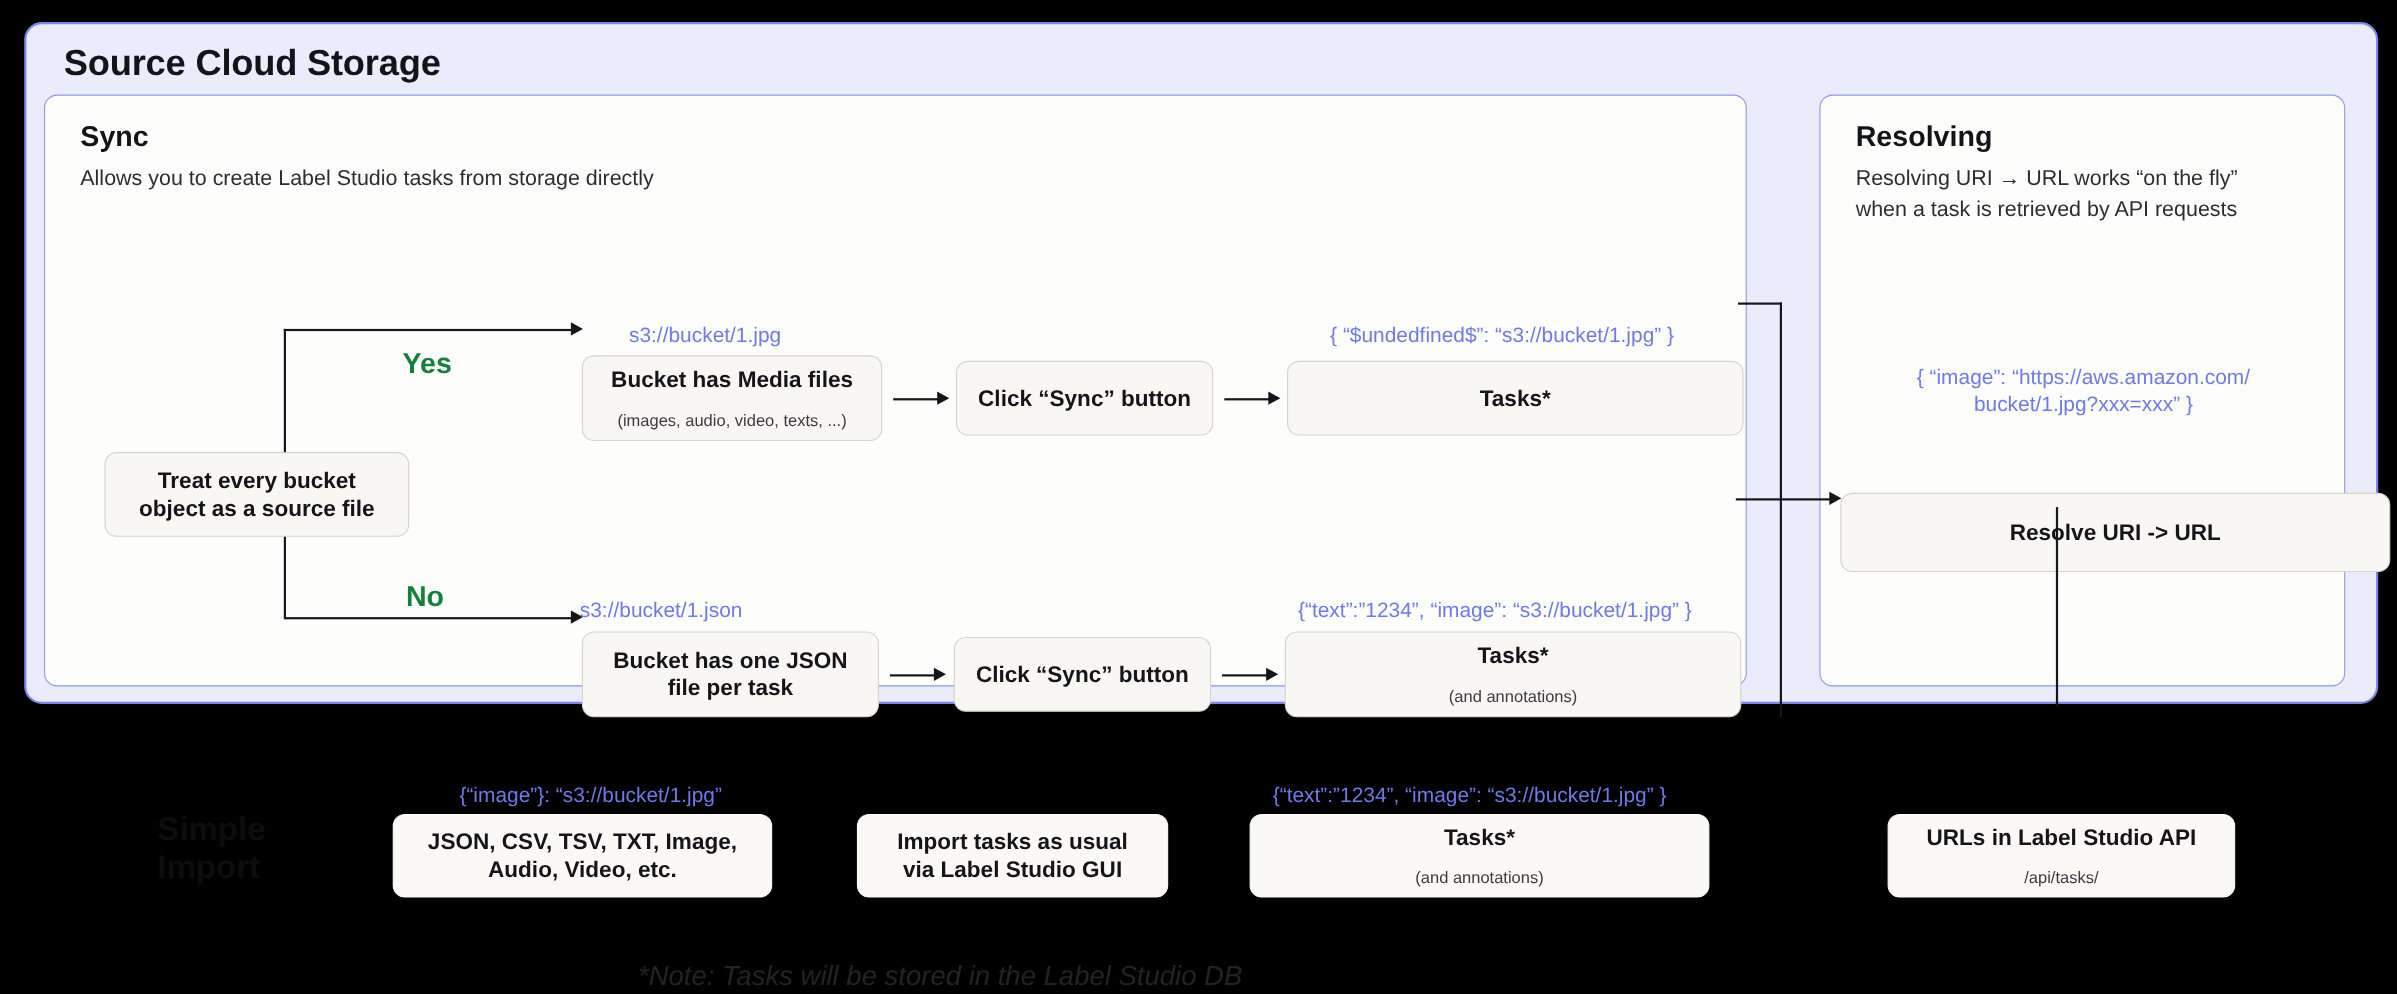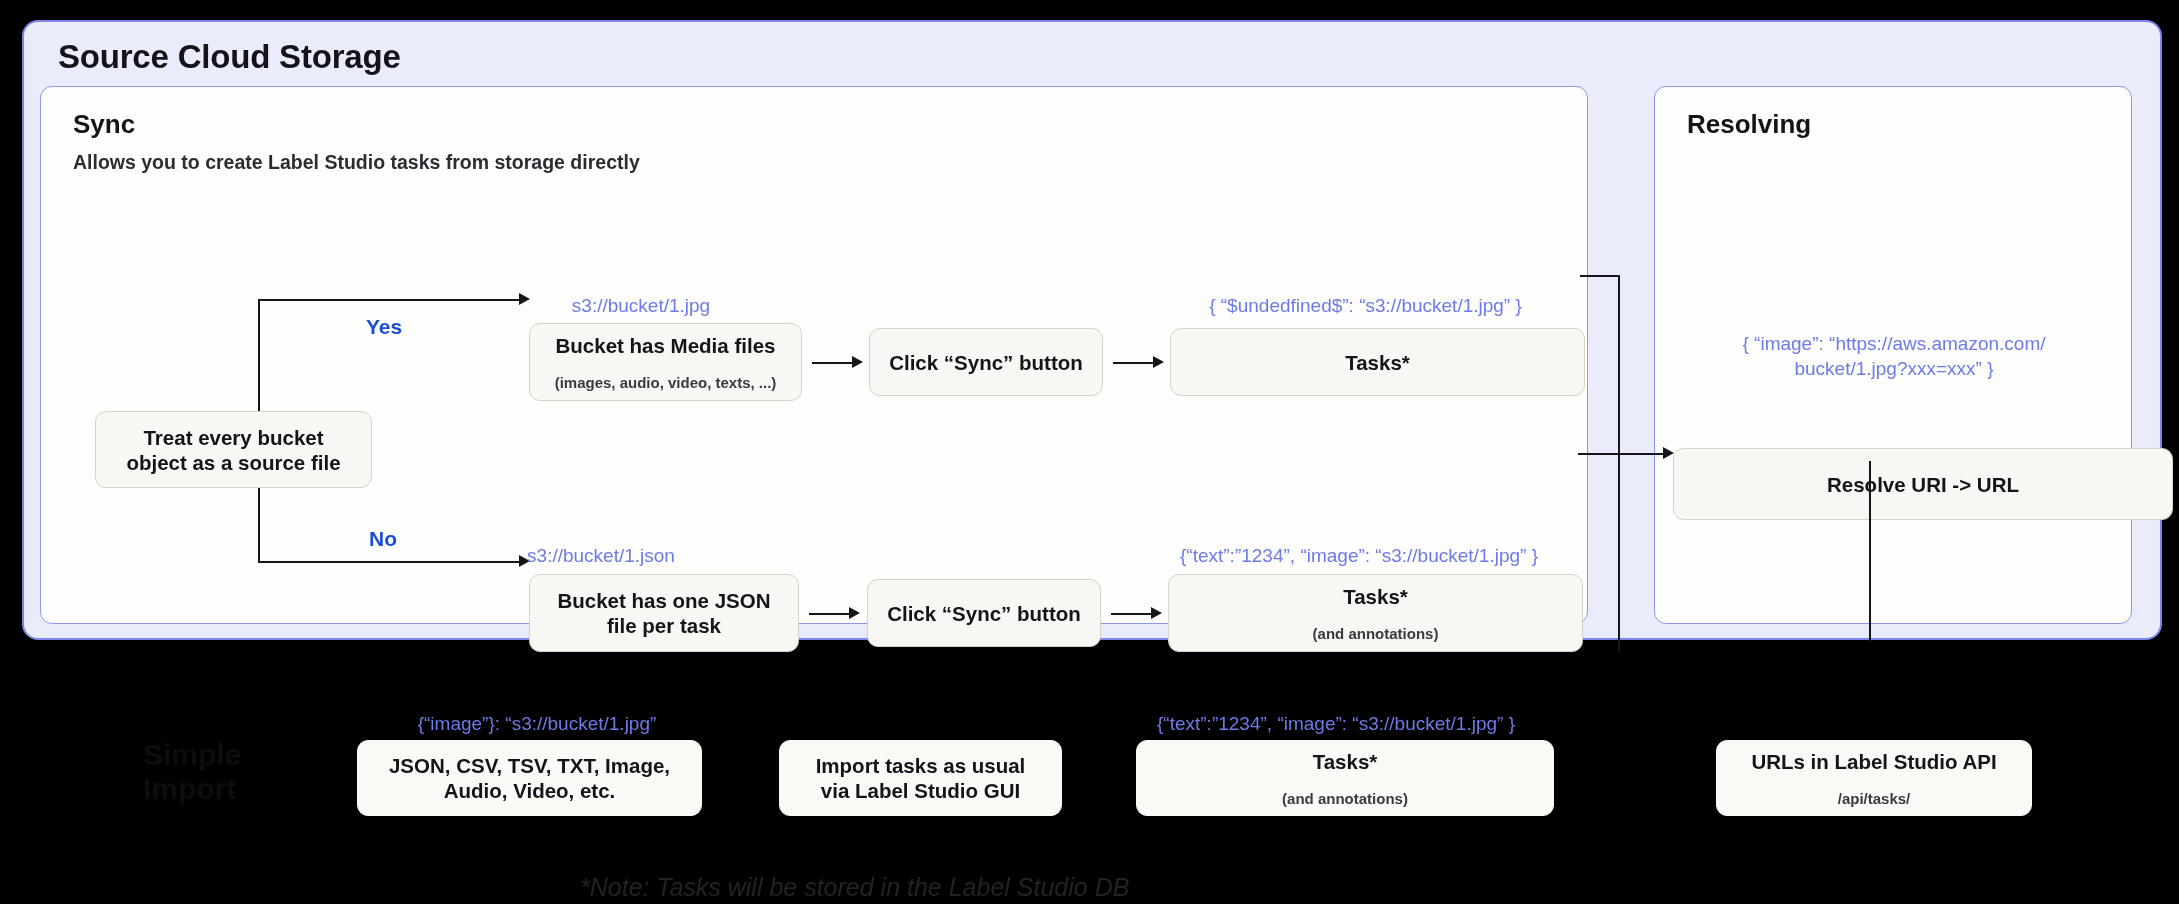--- a/index.html
+++ b/index.html
@@ -61,21 +61,20 @@
     color: #13131a;
   }
   .sub-desc {
     position: absolute;
     left: 32px;
     top: 62px;
     font-size: 19.5px;
     color: #2c2c33;
     line-height: 1.42;
     white-space: pre-line;
-    font-weight: bold;
   }
 
   
   .node {
     position: absolute;
     background: #f8f7f4;
     border: 1.4px solid #d8d3c6;
     border-radius: 11px;
     display: flex;
     flex-direction: column;
@@ -86,21 +85,21 @@
   }
   .node .title {
     font-size: 20.5px;
     font-weight: bold;
     color: #141419;
     line-height: 1.22;
     white-space: pre-line;
   }
   .node .sub {
     font-size: 15px;
-    font-weight: bold;
+    font-weight: normal;
     color: #3a3a40;
     margin-top: 16px;
     line-height: 1.2;
   }
 
   
   .node.onblack {
     background: #faf9f6;
     border-color: #faf9f6;
   }
@@ -111,23 +110,23 @@
     color: #6e7ae6;
     font-size: 19px;
     text-align: center;
     line-height: 1.3;
     white-space: pre-line;
   }
 
   
   .edge-label {
     position: absolute;
-    font-size: 21px;
-    font-weight: bold;
-    color: #1d4ed8;
+    font-size: 26px;
+    font-weight: bold;
+    color: #15803d;
   }
 
   
   .hline { position: absolute; height: 0; border-top: 2.2px solid #16161a; }
   .vline { position: absolute; width: 0;  border-left: 2.2px solid #16161a; }
   .arrow-head {
     position: absolute;
     width: 0; height: 0;
     border-top: 6.5px solid transparent;
     border-bottom: 6.5px solid transparent;
@@ -221,20 +220,22 @@
       <div class="ann" style="left:1098px; top:457px; width:440px;">{“text”:”1234”,  “image”: “s3://bucket/1.jpg” }</div>
 
       <div class="node" style="left:1127px; top:487px; width:415px; height:78px;">
         <div class="title">Tasks*</div>
         <div class="sub">(and annotations)</div>
       </div>
     </div>
 
     <div class="subpanel" id="resolv-panel">
       <div class="sub-title">Resolving</div>
+      <div class="sub-desc">Resolving URI → URL works “on the fly”
+when a task is retrieved by API requests</div>
 
       <div class="ann" style="left:16px; top:245px; width:446px;">{ “image”: “https://aws.amazon.com/
 bucket/1.jpg?xxx=xxx” }</div>
 
       <div class="node" style="left:18px; top:325px; width:500px; height:72px;margin-top:36px;">
         <div class="title">Resolve URI -&gt; URL</div>
       </div>
     </div>
   </div>
 

